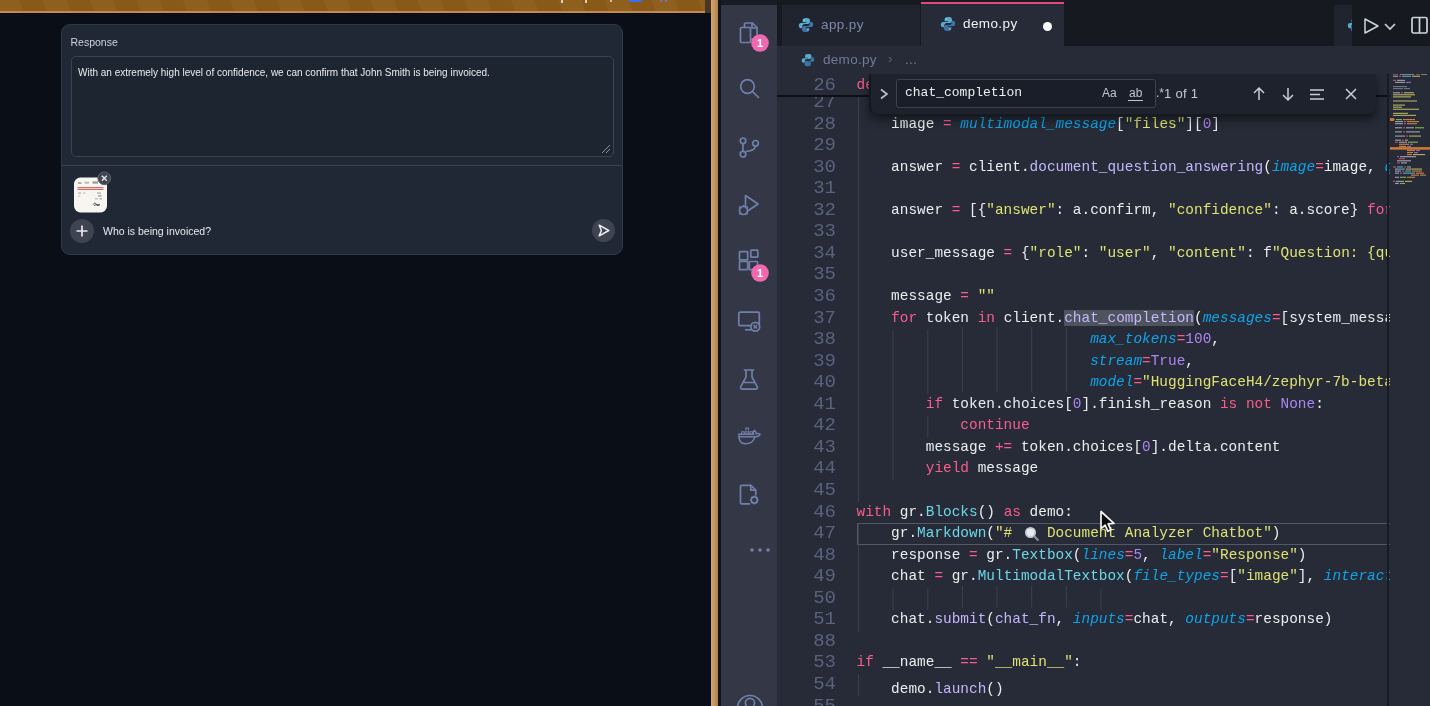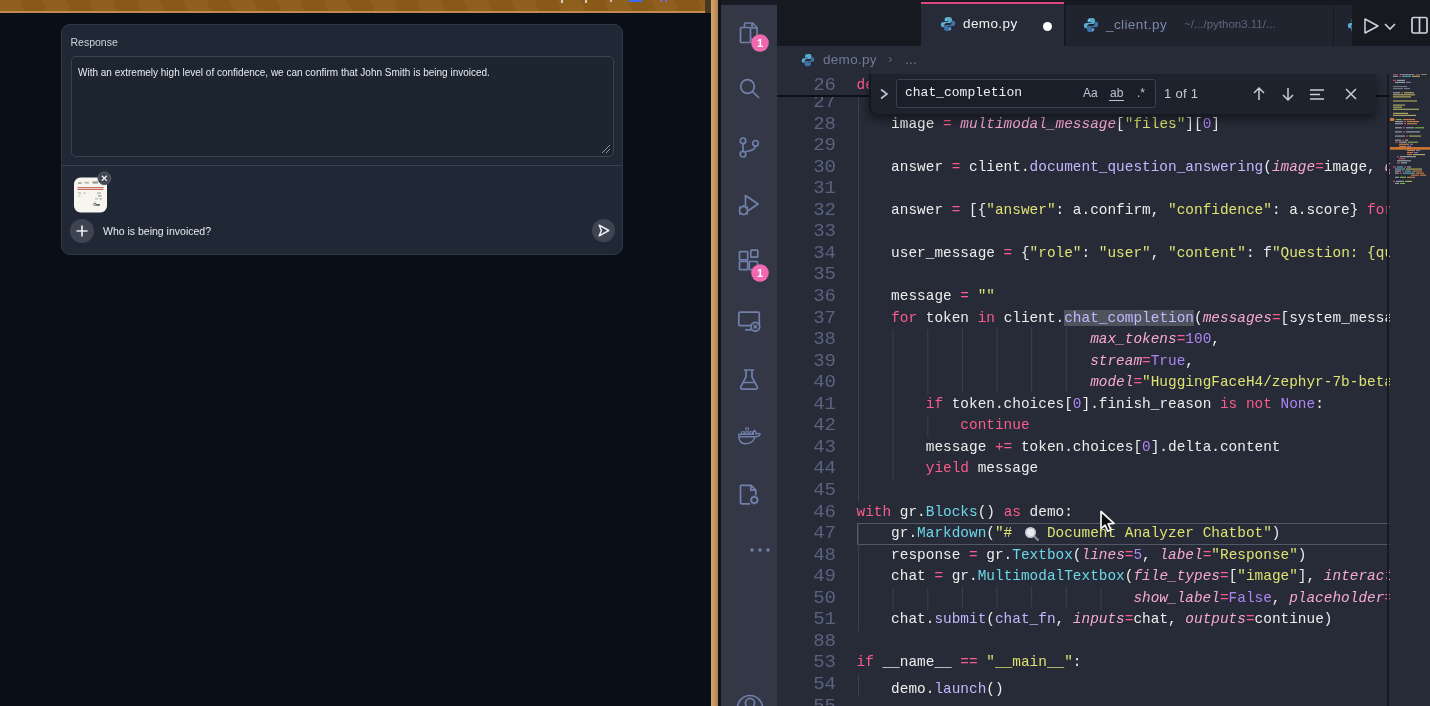--- a/index.html
+++ b/index.html
@@ -15,25 +15,25 @@
 #sash{left:711px;top:0;width:7px;height:706px;background:linear-gradient(90deg,#d6a771,#b1824a);}
 #actbar{left:720.5px;top:0;width:57px;height:706px;background:#343846;}
 #edhead{left:777px;top:0;width:653px;height:45.5px;background:#16191f;}
 .tab{position:absolute;top:4.5px;height:41px;background:#20242e;}
 #tabactive{background:#262b37;border-top:2px solid #e0487c;top:2px;height:41.5px;}
 .tabtext{font-size:13.5px;letter-spacing:0.4px;color:#7b87ab;}
 #breadcrumb{left:777px;top:45.5px;width:653px;height:28px;background:#262b37;font-size:13.5px;letter-spacing:0.3px;color:#6f7a97;}
 #codearea{left:777px;top:73.5px;width:653px;height:632.5px;background:#262b37;overflow:hidden;}
 .ln{position:absolute;left:9px;width:50px;text-align:right;font-family:"Liberation Mono",monospace;font-size:19px;line-height:21.56px;color:#59627e;white-space:pre;}
 .cl{position:absolute;left:79.5px;font-family:"Liberation Mono",monospace;font-size:14.4px;line-height:21.56px;white-space:pre;letter-spacing:0.017px;}
-.w{color:#eceded}.p{color:#fb5c8d}.o{color:#f9a8d4;font-style:italic}.g{color:#c4b5fd}.c{color:#6dd7e9}.y{color:#dfe272}.v{color:#ae85f2}
+.w{color:#eceded}.p{color:#fb5c8d}.o{color:#0ea5e9;font-style:italic}.g{color:#c4b5fd}.c{color:#6dd7e9}.y{color:#dfe272}.v{color:#ae85f2}
 #sticky{position:absolute;left:0;top:0;width:613px;height:21.5px;background:#262b37;border-bottom:2px solid #0c0f15;}
 #findw{position:absolute;left:92px;top:0.5px;width:505px;height:40px;background:#1e222d;border-left:2px solid #131720;border-radius:0 0 8px 8px;box-shadow:0 5px 10px rgba(0,0,0,.5);}
 #findinput{position:absolute;left:25px;top:4.5px;width:258px;height:27px;background:#1a1e29;border:1px solid #3a4252;border-radius:3px;}
-.fbtn{position:absolute;font-size:12px;color:#bdc3d0;}
+.fbtn{position:absolute;font-size:12px;color:#bdc3d0;margin-left:19px;}
 </style></head><body>
 <div id="root">
 
   <div class="abs" id="topbar"></div>
   <div class="abs" style="left:705px;top:0;width:6px;height:13px;background:#473723"></div>
   <div class="abs" style="left:628.5px;top:0;width:13.5px;height:1.5px;background:#3f6bed"></div>
   <div class="abs" style="left:561px;top:0;width:1.5px;height:2.5px;background:#d8cfc0"></div>
   <div class="abs" style="left:585px;top:0;width:1.5px;height:2.5px;background:#d8cfc0"></div>
   <div class="abs" style="left:610px;top:0;width:1.5px;height:2px;background:#cfc2a8"></div>
   <div class="abs" style="left:659.5px;top:0;width:2px;height:1.5px;background:#7a6bd0"></div>
@@ -138,39 +138,38 @@
         <circle cx="31" cy="550" r="1.8"></circle>
           <circle cx="39" cy="550" r="1.8"></circle>
           <circle cx="47" cy="550" r="1.8"></circle>
       </g>
       <circle cx="29" cy="708" r="12.5"></circle>
       <circle cx="29" cy="703" r="4.6"></circle>
     </svg>
   </div>
   <div class="abs" id="edhead">
 
+    <div class="tab" style="left:5px;width:138px">
+      <svg width="16" height="16" style="position:absolute;left:16px;top:12px" viewBox="0 0 16 16">
+          <path d="M7.9 1c-2.4 0-3.3 1-3.3 2.4v1.9h3.6v.6H3.1C1.7 5.9.8 7 .8 8.6c0 1.6.8 2.6 2.1 2.6h1.4V9.3c0-1.3 1.1-2.4 2.5-2.4h3.2c1.1 0 2-.9 2-2V3.4C12 2 10.9 1 9.5 1z" fill="#59aacd"></path>
+          <path d="M8.1 15c2.4 0 3.3-1 3.3-2.4v-1.9H7.8v-.6h5.1c1.4 0 2.3-1.1 2.3-2.7 0-1.6-.8-2.6-2.1-2.6h-1.4v1.9c0 1.3-1.1 2.4-2.5 2.4H6c-1.1 0-2 .9-2 2v1.5C4 14 5.1 15 6.5 15z" fill="#3e73a8"></path>
+          <circle cx="6.1" cy="3.1" r="0.65" fill="#dfeefa"></circle>
+          <circle cx="9.9" cy="12.9" r="0.65" fill="#dfeefa"></circle>
+        </svg>
+      <span class="tabtext" style="position:absolute;left:39px;top:12px">app.py</span>
+    </div>
     <div class="tab" id="tabactive" style="left:144px;width:143px">
       <svg width="16" height="16" style="position:absolute;left:19px;top:12px" viewBox="0 0 16 16">
           <path d="M7.9 1c-2.4 0-3.3 1-3.3 2.4v1.9h3.6v.6H3.1C1.7 5.9.8 7 .8 8.6c0 1.6.8 2.6 2.1 2.6h1.4V9.3c0-1.3 1.1-2.4 2.5-2.4h3.2c1.1 0 2-.9 2-2V3.4C12 2 10.9 1 9.5 1z" fill="#59aacd"></path>
           <path d="M8.1 15c2.4 0 3.3-1 3.3-2.4v-1.9H7.8v-.6h5.1c1.4 0 2.3-1.1 2.3-2.7 0-1.6-.8-2.6-2.1-2.6h-1.4v1.9c0 1.3-1.1 2.4-2.5 2.4H6c-1.1 0-2 .9-2 2v1.5C4 14 5.1 15 6.5 15z" fill="#3e73a8"></path>
           <circle cx="6.1" cy="3.1" r="0.65" fill="#dfeefa"></circle>
           <circle cx="9.9" cy="12.9" r="0.65" fill="#dfeefa"></circle>
         </svg>
       <span class="tabtext" style="position:absolute;left:42px;top:12px;color:#f1f2f4">demo.py</span>
       <div style="position:absolute;left:122px;top:18px;width:9px;height:9px;border-radius:50%;background:#fff"></div>
-    </div>
-    <div class="tab" style="left:289px;width:267px">
-      <svg width="16" height="16" style="position:absolute;left:17px;top:12px" viewBox="0 0 16 16">
-          <path d="M7.9 1c-2.4 0-3.3 1-3.3 2.4v1.9h3.6v.6H3.1C1.7 5.9.8 7 .8 8.6c0 1.6.8 2.6 2.1 2.6h1.4V9.3c0-1.3 1.1-2.4 2.5-2.4h3.2c1.1 0 2-.9 2-2V3.4C12 2 10.9 1 9.5 1z" fill="#59aacd"></path>
-          <path d="M8.1 15c2.4 0 3.3-1 3.3-2.4v-1.9H7.8v-.6h5.1c1.4 0 2.3-1.1 2.3-2.7 0-1.6-.8-2.6-2.1-2.6h-1.4v1.9c0 1.3-1.1 2.4-2.5 2.4H6c-1.1 0-2 .9-2 2v1.5C4 14 5.1 15 6.5 15z" fill="#3e73a8"></path>
-          <circle cx="6.1" cy="3.1" r="0.65" fill="#dfeefa"></circle>
-          <circle cx="9.9" cy="12.9" r="0.65" fill="#dfeefa"></circle>
-        </svg>
-      <span class="tabtext" style="position:absolute;left:40px;top:12px">_client.py</span>
-      <span style="position:absolute;left:118px;top:13px;font-size:11.5px;color:#5d6680">~/.../python3.11/...</span>
     </div>
     <div class="tab" style="left:557px;width:30px">
       <svg width="16" height="16" style="position:absolute;left:13px;top:12px" viewBox="0 0 16 16">
           <path d="M7.9 1c-2.4 0-3.3 1-3.3 2.4v1.9h3.6v.6H3.1C1.7 5.9.8 7 .8 8.6c0 1.6.8 2.6 2.1 2.6h1.4V9.3c0-1.3 1.1-2.4 2.5-2.4h3.2c1.1 0 2-.9 2-2V3.4C12 2 10.9 1 9.5 1z" fill="#59aacd"></path>
           <path d="M8.1 15c2.4 0 3.3-1 3.3-2.4v-1.9H7.8v-.6h5.1c1.4 0 2.3-1.1 2.3-2.7 0-1.6-.8-2.6-2.1-2.6h-1.4v1.9c0 1.3-1.1 2.4-2.5 2.4H6c-1.1 0-2 .9-2 2v1.5C4 14 5.1 15 6.5 15z" fill="#3e73a8"></path>
           <circle cx="6.1" cy="3.1" r="0.65" fill="#dfeefa"></circle>
           <circle cx="9.9" cy="12.9" r="0.65" fill="#dfeefa"></circle>
         </svg>
     </div>
 
@@ -251,22 +250,21 @@
 <div class="cl" style="top:277.1px"><span class="w">                           </span><span class="o">stream</span><span class="p">=</span><span class="v">True</span><span class="w">,</span></div>
 <div class="cl" style="top:298.7px"><span class="w">                           </span><span class="o">model</span><span class="p">=</span><span class="y">"HuggingFaceH4/zephyr-7b-beta</span></div>
 <div class="cl" style="top:320.2px"><span class="w">        </span><span class="p">if</span><span class="w"> token.choices[</span><span class="v">0</span><span class="w">].finish_reason </span><span class="p">is</span><span class="w"> </span><span class="p">not</span><span class="w"> </span><span class="v">None</span><span class="w">:</span></div>
 <div class="cl" style="top:341.8px"><span class="w">            </span><span class="p">continue</span></div>
 <div class="cl" style="top:363.3px"><span class="w">        message </span><span class="p">+=</span><span class="w"> token.choices[</span><span class="v">0</span><span class="w">].delta.content</span></div>
 <div class="cl" style="top:384.9px"><span class="w">        </span><span class="p">yield</span><span class="w"> message</span></div>
 <div class="cl" style="top:428.0px"><span class="p">with</span><span class="w"> gr.</span><span class="c">Blocks</span><span class="w">() </span><span class="p">as</span><span class="w"> demo:</span></div>
 <div class="cl" style="top:449.6px"><span class="w">    gr.</span><span class="c">Markdown</span><span class="w">(</span><span class="y">"#    Document Analyzer Chatbot"</span><span class="w">)</span></div>
 <div class="cl" style="top:471.1px"><span class="w">    response </span><span class="p">=</span><span class="w"> gr.</span><span class="c">Textbox</span><span class="w">(</span><span class="o">lines</span><span class="p">=</span><span class="v">5</span><span class="w">, </span><span class="o">label</span><span class="p">=</span><span class="y">"Response"</span><span class="w">)</span></div>
 <div class="cl" style="top:492.7px"><span class="w">    chat </span><span class="p">=</span><span class="w"> gr.</span><span class="c">MultimodalTextbox</span><span class="w">(</span><span class="o">file_types</span><span class="p">=</span><span class="w">[</span><span class="y">"image"</span><span class="w">], </span><span class="o">interacti</span></div>
-<div class="cl" style="top:514.2px"><span class="w">                                </span><span class="o">show_label</span><span class="p">=</span><span class="v">False</span><span class="w">, </span><span class="o">placeholder</span><span class="p">=</span></div>
-<div class="cl" style="top:535.8px"><span class="w">    chat.</span><span class="g">submit</span><span class="w">(</span><span class="g">chat_fn</span><span class="w">, </span><span class="o">inputs</span><span class="p">=</span><span class="w">chat, </span><span class="o">outputs</span><span class="p">=</span><span class="w">continue)</span></div>
+<div class="cl" style="top:535.8px"><span class="w">    chat.</span><span class="g">submit</span><span class="w">(</span><span class="g">chat_fn</span><span class="w">, </span><span class="o">inputs</span><span class="p">=</span><span class="w">chat, </span><span class="o">outputs</span><span class="p">=</span><span class="w">response)</span></div>
 <div class="cl" style="top:578.9px"><span class="p">if</span><span class="w"> __name__ </span><span class="p">==</span><span class="w"> </span><span class="y">"__main__"</span><span class="w">:</span></div>
 <div class="cl" style="top:605px"><span class="w">    demo.</span><span class="g">launch</span><span class="w">()</span></div>
 <svg width="18" height="16" style="position:absolute;left:246px;top:452.3px" fill="none">
         <circle cx="7.5" cy="6.5" r="4.6" stroke="#c9cdd6" stroke-width="1.8" fill="#e8eaee"></circle>
         <path d="M11 10 L15.5 14.5" stroke="#8a8f9c" stroke-width="2.2"></path>
       </svg>
 
 <div id="sticky">
 <div class="ln" style="top:1.5px">26</div>
 <div class="cl" style="top:1.5px"><span class="p">def</span><span class="w"> </span><span class="g">chat_fn</span><span class="w">(</span><span class="o">multimodal_message</span><span class="w">):</span></div>

